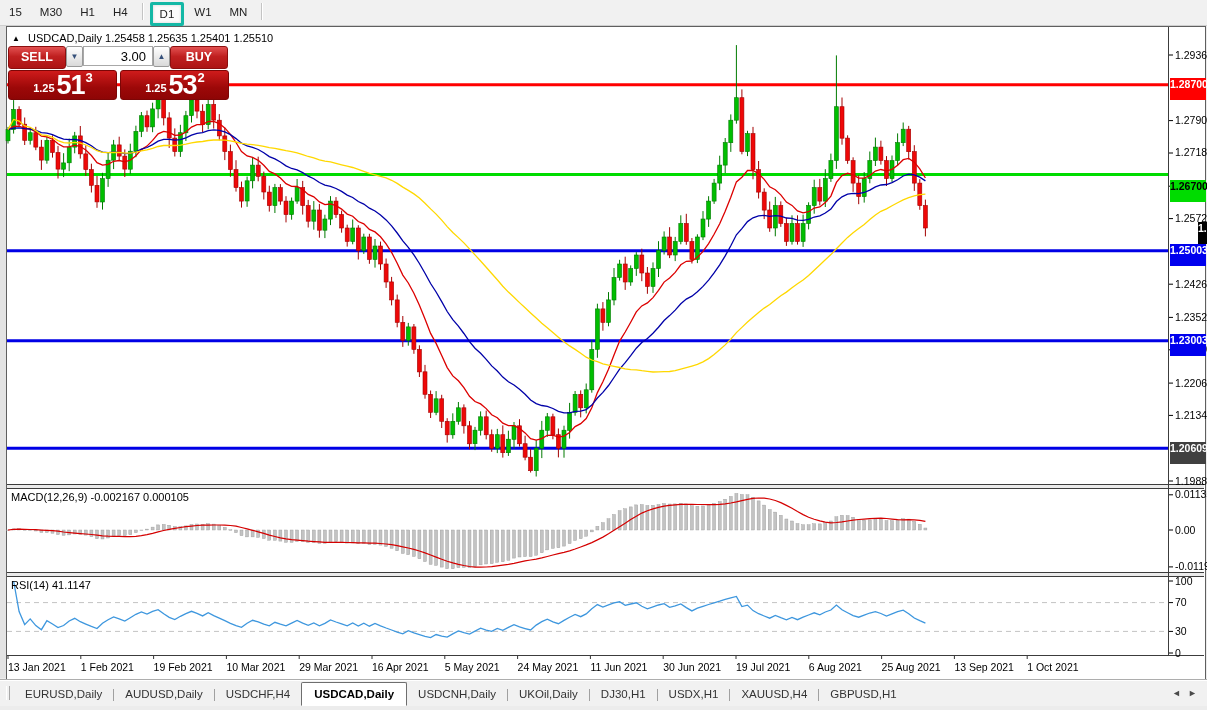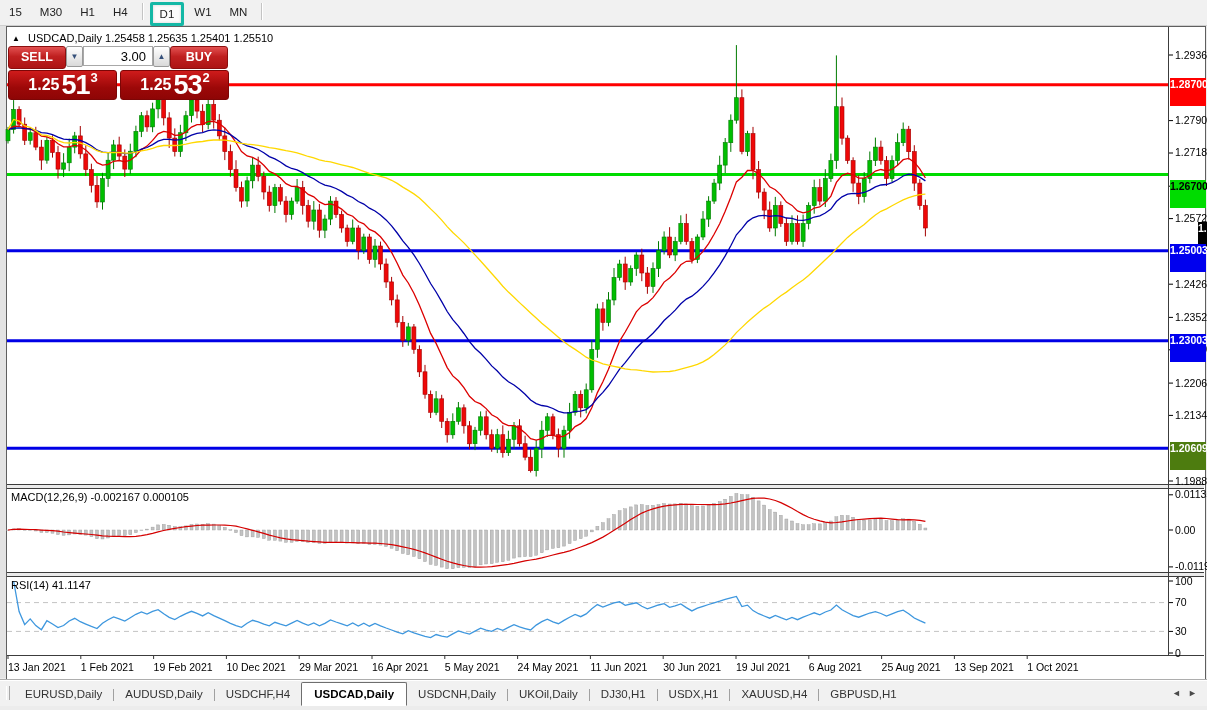--- a/index.html
+++ b/index.html
@@ -29,21 +29,21 @@
 
   #chart-svg{position:absolute;left:0;top:0;pointer-events:none}
 
   #ohlc-title{position:absolute;left:12px;top:32px;font-size:11px;color:#000;white-space:nowrap}
   #ohlc-title .tri{font-size:8px;margin-right:5px;position:relative;top:-1px}
   #macd-label{position:absolute;left:11px;top:491px;font-size:11px;color:#000}
   #rsi-label{position:absolute;left:11px;top:579px;font-size:11px;color:#000}
 
   
   .axtick{position:absolute;left:1175px;font-size:10.5px;color:#000;line-height:11px;white-space:nowrap}
-  .axlabel{position:absolute;left:1170px;width:36px;height:28px;line-height:13px;
+  .axlabel{position:absolute;left:1170px;width:36px;height:22px;line-height:13px;
            font-size:10.5px;font-weight:bold;text-align:center;white-space:nowrap}
   .dlabel{position:absolute;top:661px;font-size:10.5px;color:#000;white-space:nowrap}
 
   
   #trade-panel{position:absolute;left:8px;top:46px;width:222px;height:56px}
   .tp-btn{position:absolute;top:0;width:56px;height:21px;line-height:21px;text-align:center;
           color:#fff;font-weight:bold;font-size:12.5px;border-radius:3px;border:1px solid #8c0f0f;
           background:linear-gradient(#e25151,#c02020 45%,#ad1414)}
   #sell-btn{left:0}
   #buy-btn{left:162px}
@@ -53,21 +53,21 @@
   #spin-down{left:58px}
   #spin-up{left:145px}
   #vol-field{position:absolute;left:75px;top:0;width:62px;height:17px;border:1px solid #a8a8a8;
              background:#fff;font-size:13px;text-align:right;padding:1px 6px 0 0;color:#000;
              font-family:"Liberation Sans",sans-serif}
   .px-box{position:absolute;top:24px;width:109px;height:30px;border-radius:3px;border:1px solid #7c0606;
           background:linear-gradient(#cf1b1b,#9c0808 60%,#8e0505);color:#fff;display:flex;
           align-items:flex-end;justify-content:center;padding-bottom:2px;box-sizing:border-box}
   #sell-box{left:0}
   #buy-box{left:112px}
-  .px-small{font-size:16px;font-weight:bold;margin:0 2px 3px 0}
+  .px-small{font-size:11px;font-weight:bold;margin:0 2px 3px 0}
   .px-big{font-size:27px;font-weight:bold;line-height:24px;letter-spacing:-1px}
   .px-sup{font-size:13px;font-weight:bold;position:relative;top:-12px;left:1px}
 
   
   #tab-groove{position:absolute;left:0;top:679px;width:1207px;height:2px;background:#fff;border-top:1px solid #adadad}
   #tabbar{position:absolute;left:0;top:681px;width:1207px;height:25px;background:#f1f1f1}
   .tabgrip{float:left;width:2px;height:14px;margin:5px 4px 0 6px;border-left:1px solid #fff;border-right:1px solid #a8a8a8}
   .tab{float:left;margin-top:4px;padding:3px 11px 4px;font-size:11.5px;color:#333;white-space:nowrap;cursor:default}
   .tab.active{background:#fff;border:1px solid #6e6e6e;border-bottom:1px solid #fff;font-weight:bold;
               color:#000;border-radius:2px 2px 0 0;margin-top:1px;padding:5px 12px 5px}
@@ -711,32 +711,32 @@
 <div class="axtick" style="top: 311.95px;">1.23520</div>
 <div class="axtick" style="top: 344.306px;">1.22800</div>
 <div class="axtick" style="top: 377.562px;">1.22060</div>
 <div class="axtick" style="top: 409.919px;">1.21340</div>
 <div class="axtick" style="top: 475.531px;">1.19880</div>
 <div class="axlabel" style="top: 78.1604px; background: rgb(255, 0, 0); color: rgb(255, 255, 255);">1.28700</div>
 <div class="axlabel" style="top: 168.04px; background: rgb(0, 220, 0); color: rgb(0, 0, 0); margin-top: 12px;">1.26700</div>
 <div class="axlabel" style="top: 221.519px; background: rgb(0, 0, 0); color: rgb(255, 255, 255); margin-left: 28px;">1.25510</div>
 <div class="axlabel" style="top: 244.304px; background: rgb(0, 0, 238); color: rgb(255, 255, 255);">1.25003</div>
 <div class="axlabel" style="top: 334.184px; background: rgb(0, 0, 238); color: rgb(255, 255, 255);">1.23003</div>
-<div class="axlabel" style="top: 441.77px; background: #4d7c0f; color: rgb(255, 255, 255);">1.20609</div>
+<div class="axlabel" style="top: 441.77px; background: #404040; color: rgb(255, 255, 255);">1.20609</div>
 <div class="axtick" style="top: 489.315px;">0.01135</div>
 <div class="axtick" style="top: 524.5px;">0.00</div>
 <div class="axtick" style="top: 561.39px;">-0.01190</div>
 <div class="axtick" style="top: 575.5px;">100</div>
 <div class="axtick" style="top: 597.1px;">70</div>
 <div class="axtick" style="top: 625.9px;">30</div>
 <div class="axtick" style="top: 647.5px;">0</div>
 <div class="dlabel" style="left: 8px;">13 Jan 2021</div>
 <div class="dlabel" style="left: 80.8px;">1 Feb 2021</div>
 <div class="dlabel" style="left: 153.6px;">19 Feb 2021</div>
-<div class="dlabel" style="left: 226.4px;">10 Dec 2021</div>
+<div class="dlabel" style="left: 226.4px;">10 Mar 2021</div>
 <div class="dlabel" style="left: 299.2px;">29 Mar 2021</div>
 <div class="dlabel" style="left: 372px;">16 Apr 2021</div>
 <div class="dlabel" style="left: 444.8px;">5 May 2021</div>
 <div class="dlabel" style="left: 517.6px;">24 May 2021</div>
 <div class="dlabel" style="left: 590.4px;">11 Jun 2021</div>
 <div class="dlabel" style="left: 663.2px;">30 Jun 2021</div>
 <div class="dlabel" style="left: 736px;">19 Jul 2021</div>
 <div class="dlabel" style="left: 808.8px;">6 Aug 2021</div>
 <div class="dlabel" style="left: 881.6px;">25 Aug 2021</div>
 <div class="dlabel" style="left: 954.4px;">13 Sep 2021</div>

